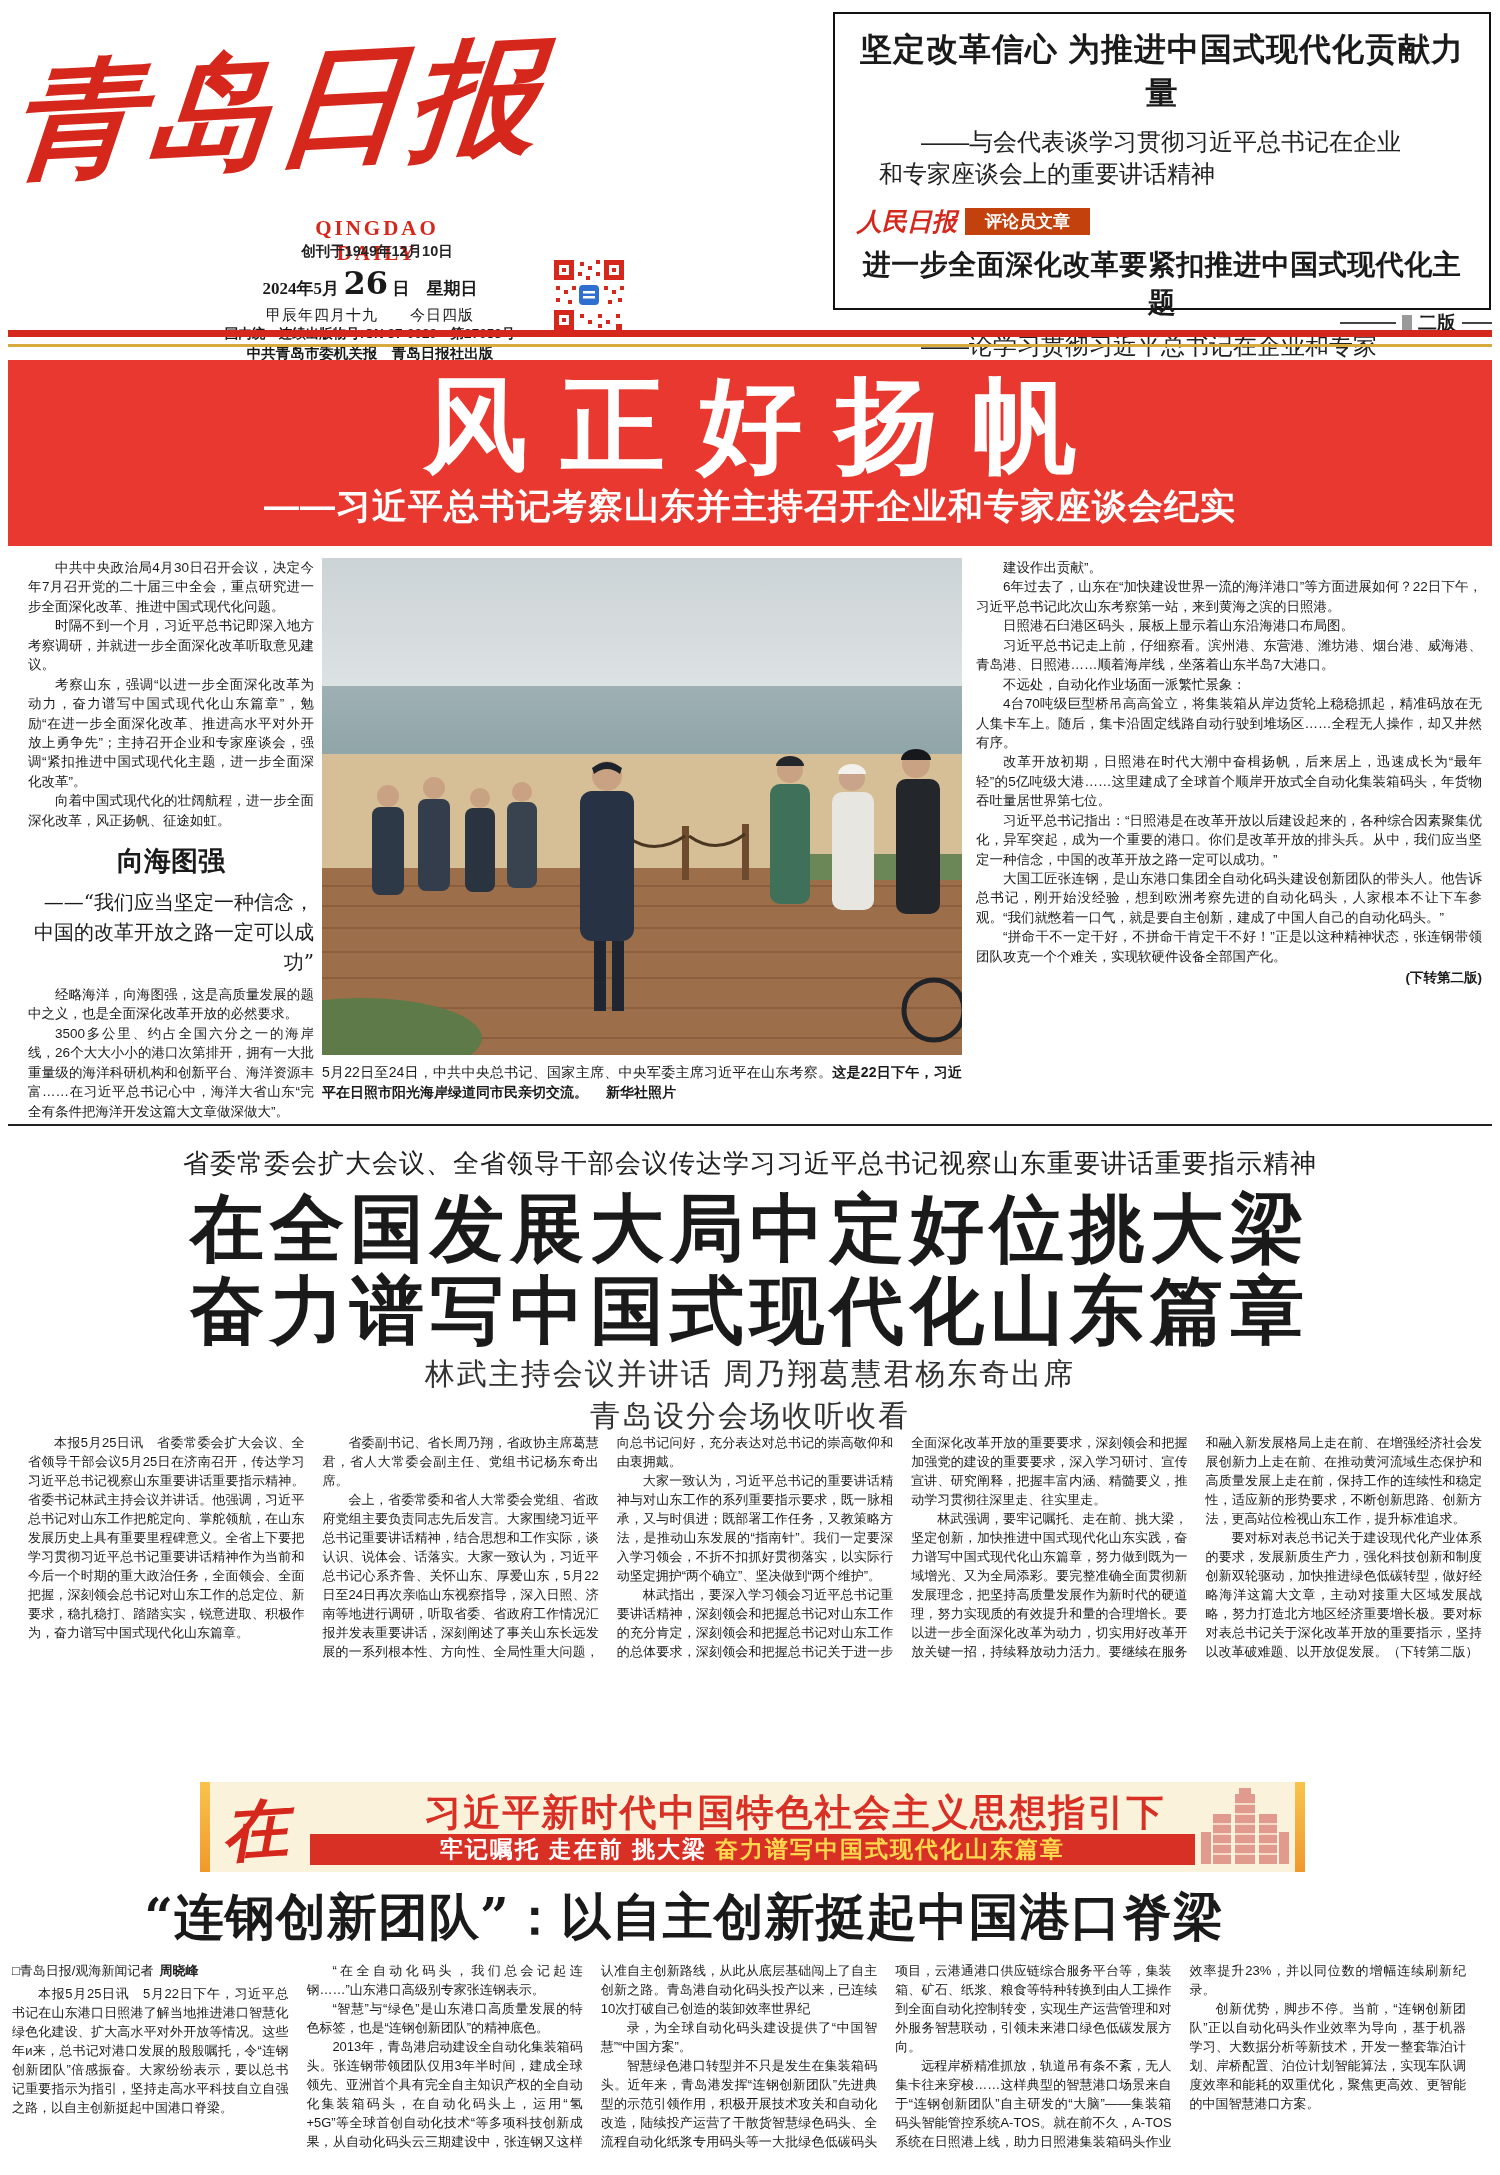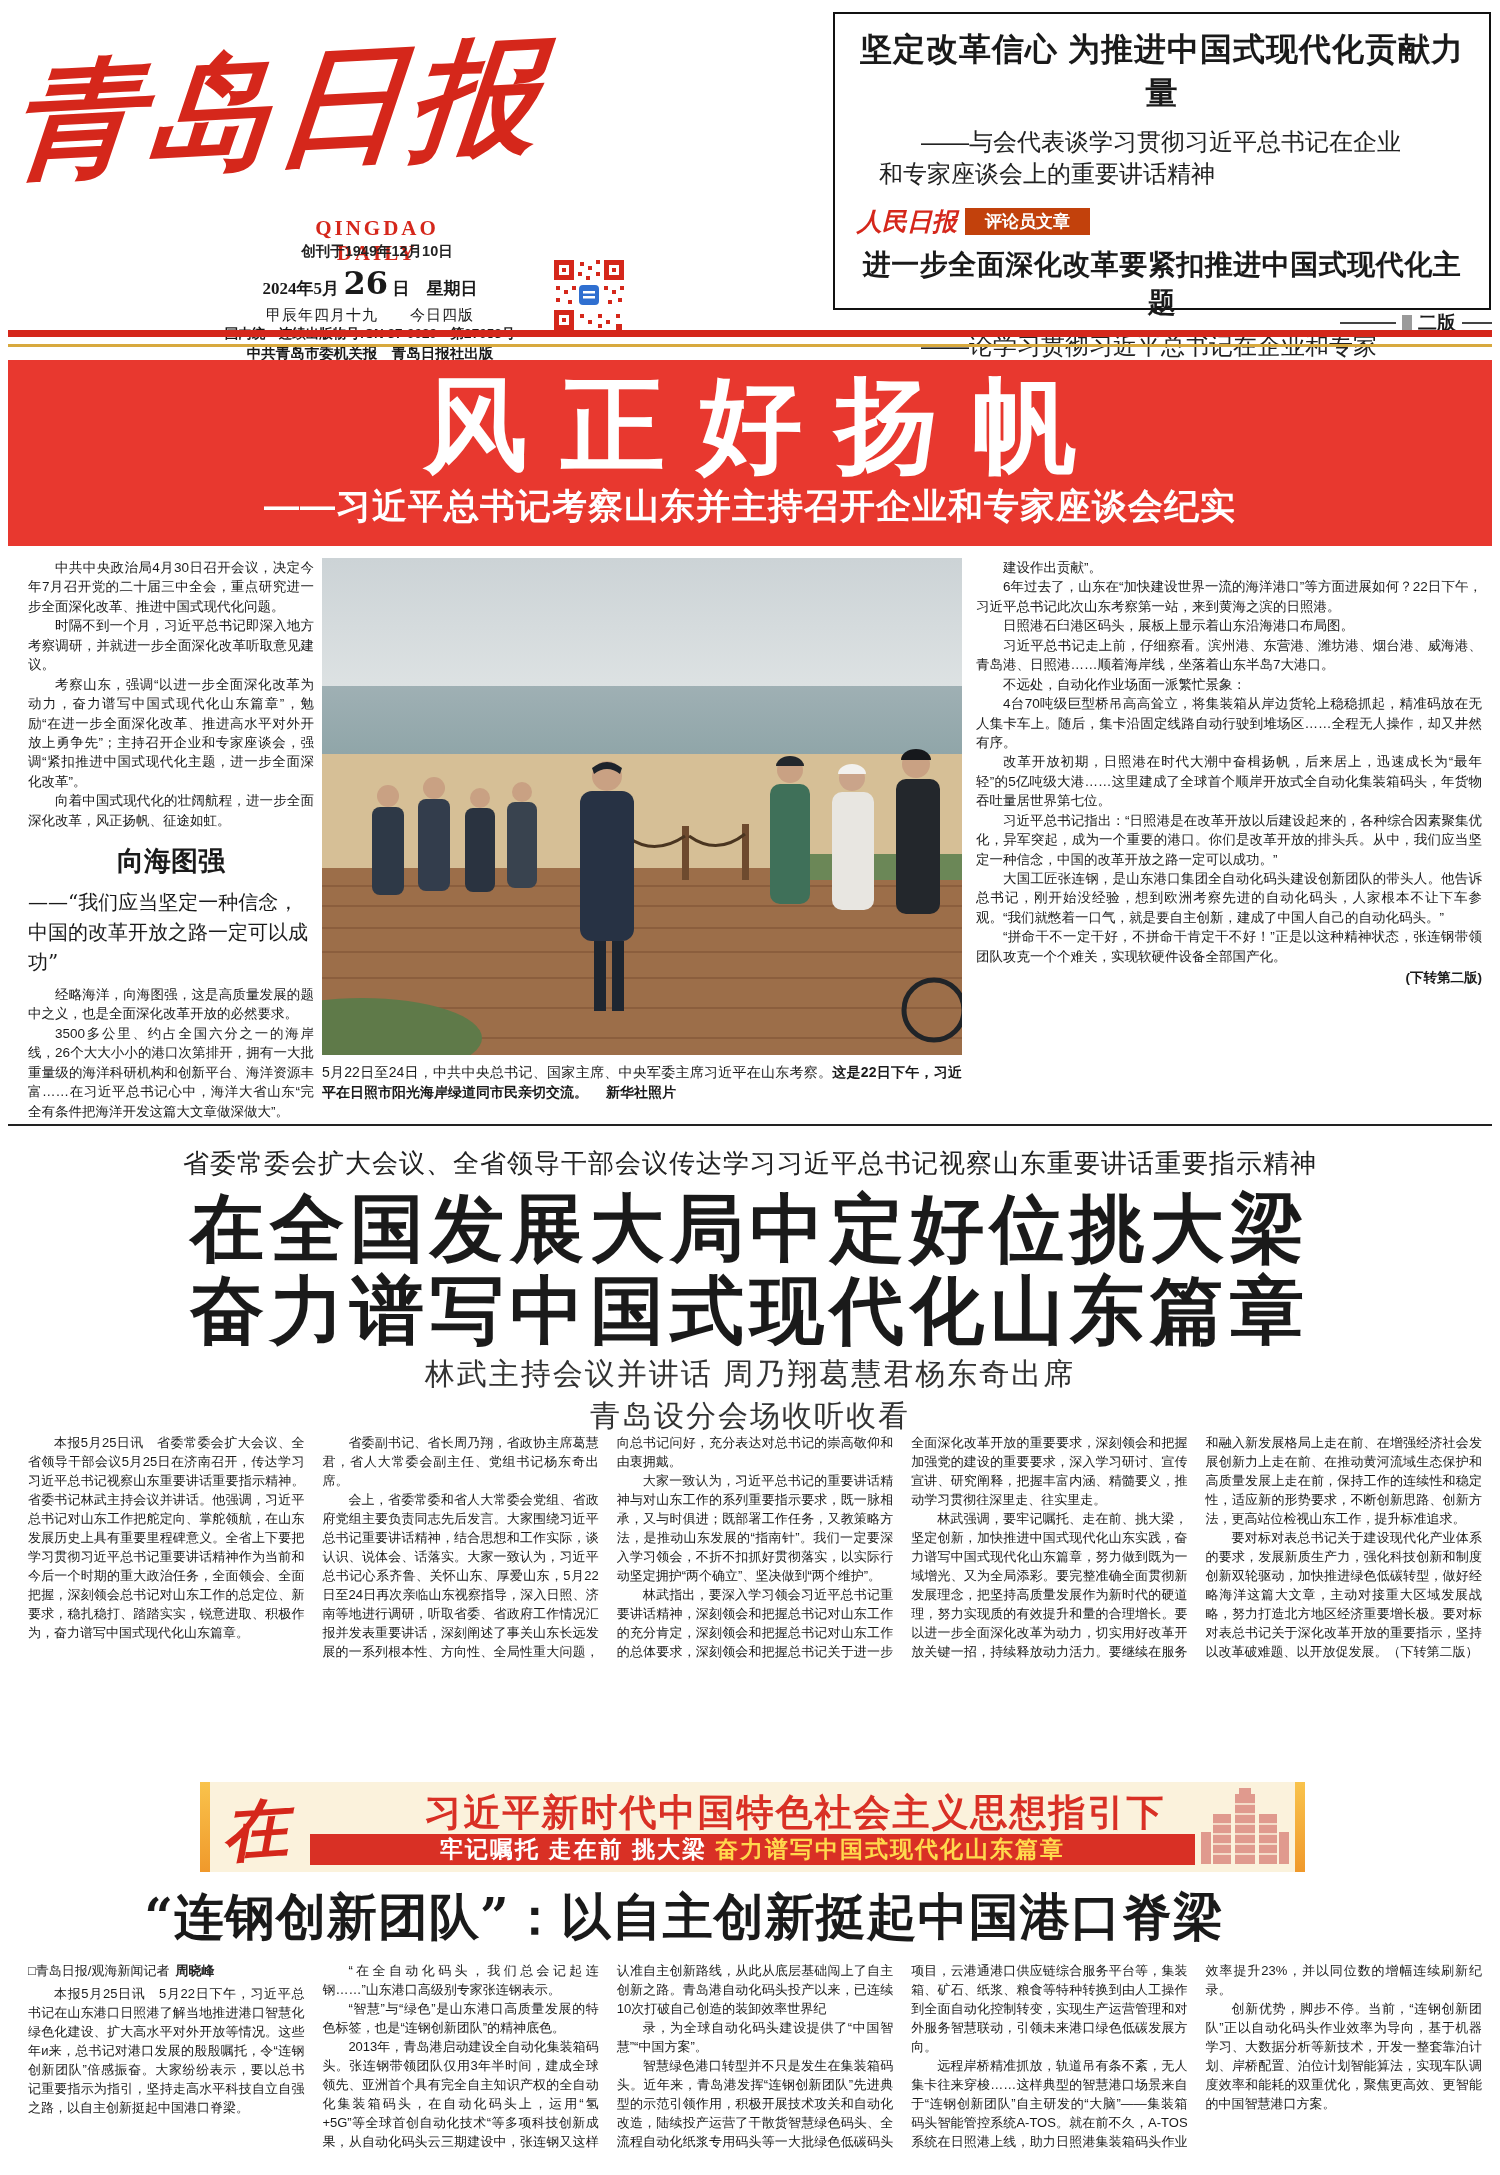--- a/index.html
+++ b/index.html
@@ -37,21 +37,21 @@
   
   .rule-red{left:8px;top:330px;width:1484px;height:7px;background:#d5271b;}
   .rule-gold{left:8px;top:344px;width:1484px;height:3px;background:#d8a93e;}
   .banner{left:8px;top:360px;width:1484px;height:186px;background:#e8382f;color:#fff;}
   .banner-title{margin-top:10px;font-size:104px;font-weight:bold;letter-spacing:0.32em;padding-left:0.32em;
       font-family:"DejaVu Serif",serif;line-height:1.05;}
   .banner-sub{font-size:35px;font-weight:bold;margin-top:4px;letter-spacing:1px;}
   
   .lead-left{left:28px;top:558px;width:286px;height:560px;font-size:13.5px;line-height:1.44;overflow:hidden;}
   .crosshead{font-size:27px;font-weight:bold;text-align:center;margin:12px 0 6px 0;font-family:Liberation Serif, serif;}
-  .cross-quote{font-size:20px;text-align:left;line-height:1.5;font-family:"DejaVu Serif",serif;}
+  .cross-quote{font-size:20px;text-align:right;line-height:1.5;font-family:"DejaVu Serif",serif;}
   .lead-photo{left:322px;top:558px;width:640px;height:497px;background:#cfd6d8;}
   .lead-caption{left:322px;top:1062px;width:640px;font-size:14px;line-height:1.45;text-align:justify;}
   .lead-caption .credit{font-weight:bold;margin-left:18px;}
   .lead-caption .cap-bold{font-weight:bold;}
   .lead-right{left:976px;top:558px;width:506px;height:560px;font-size:13.5px;line-height:1.44;overflow:hidden;}
   .continued{text-align:right;font-weight:bold;margin:2px 0 0 0;}
   .divider{left:8px;top:1124px;width:1484px;height:2px;background:#222;}
   
   .kicker{left:0;top:1146px;width:1500px;font-size:26px;color:#222;letter-spacing:1px;}
   .mh1{left:0;top:1180px;width:1500px;font-size:74px;font-weight:bold;letter-spacing:6px;font-family:"DejaVu Serif",serif;}
@@ -67,21 +67,21 @@
   .theme-zai{position:absolute;left:22px;top:4px;font-size:66px;font-weight:bold;color:#d5271b;
       font-family:"DejaVu Serif",serif;font-style:italic;transform:rotate(-4deg);}
   .theme-title{position:absolute;left:100px;top:6px;width:990px;text-align:center;font-size:37px;font-weight:bold;color:#d93025;letter-spacing:2px;}
   .theme-strip{position:absolute;left:110px;top:52px;width:885px;height:31px;background:#d93025;
       display:flex;align-items:center;justify-content:center;gap:8px;font-size:23px;font-weight:bold;}
   .strip-w{color:#fff;letter-spacing:2px;}
   .strip-y{color:#ffd94d;letter-spacing:2px;}
   .theme-building{position:absolute;right:14px;top:6px;}
   
   .ph{left:0;top:1884px;width:1368px;font-size:50px;font-weight:bold;letter-spacing:1px;font-family:"DejaVu Serif",serif;}
-  .port-body{left:28px;top:1962px;width:1454px;height:213px;column-count:5;column-gap:18px;
+  .port-body{left:12px;top:1962px;width:1454px;height:213px;column-count:5;column-gap:18px;
       font-size:13px;line-height:1.46;overflow:hidden;}
   .byline{margin:0 0 4px 0;color:#222;}
   .byline b{margin-left:6px;}
 </style>
 </head>
 <body>
 
 <div class="abs masthead-title">
   <span>青岛日报</span>
 </div>

